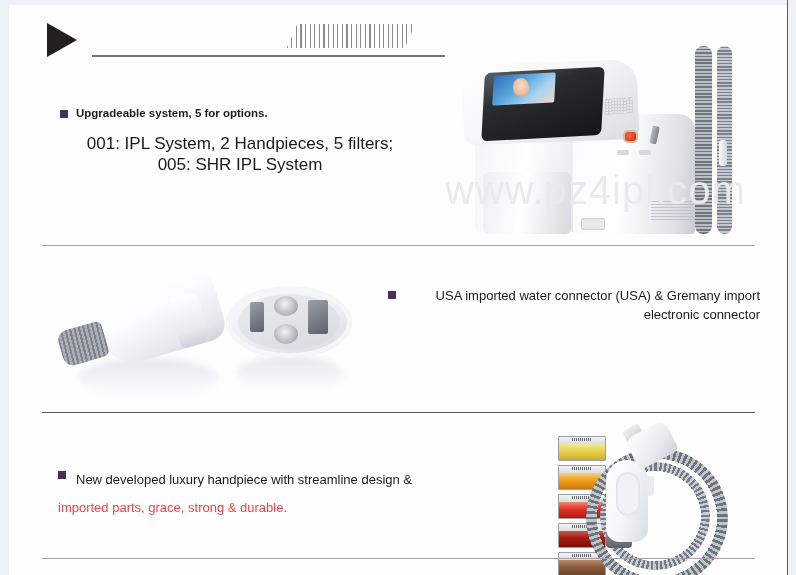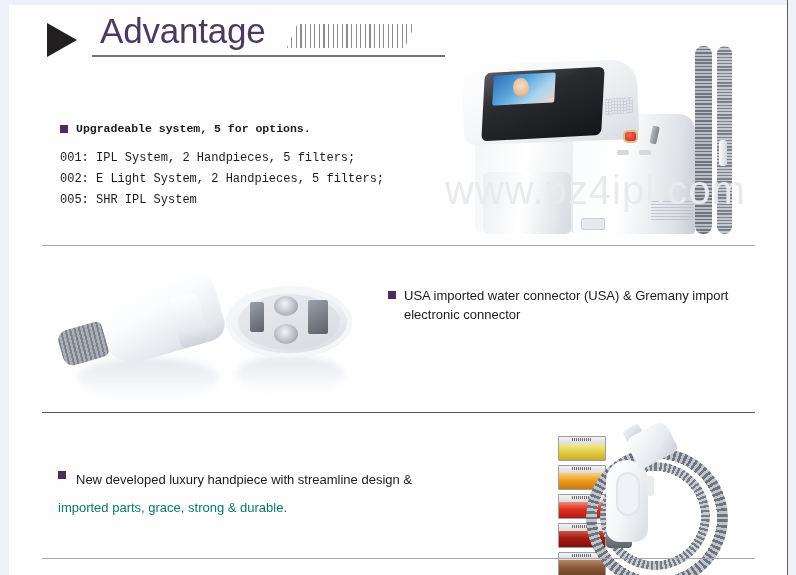--- a/index.html
+++ b/index.html
@@ -44,45 +44,45 @@
       #8b8b96 0px,#8b8b96 1px,
       rgba(255,255,255,0) 1px,rgba(255,255,255,0) 4.2px);
     transform:skewX(-24deg);
   }
   .title-rule{
     position:absolute;left:50px;top:47px;
     width:353px;height:2px;background:#77737e;
   }
 
   
-  .sec1-text{position:absolute;left:60px;top:121px;width:360px;font-family:Liberation Mono, monospace;}
+  .sec1-text{position:absolute;left:60px;top:106px;width:360px;}
   .bullet-line{display:flex;align-items:flex-start;margin-bottom:12px;}
   .sq{
     width:8px;height:8px;background:#4a2d5c;
     margin-top:4px;margin-right:8px;flex:none;
   }
   .b-txt{font-size:11.5px;line-height:15px;color:#1b1b1b;font-weight:bold;}
-  .opt{font-size:12px;line-height:21px;color:#1b1b1b;white-space:nowrap;}
+  .opt{font-size:17px;line-height:21px;color:#1b1b1b;white-space:nowrap;text-align:center;}
 
   
   .div1{position:absolute;left:42px;top:245px;width:713px;height:1px;background:#a9a0b4;}
   .div2{position:absolute;left:42px;top:412px;width:713px;height:1px;background:#5a565f;}
   .div3{position:absolute;left:42px;top:558px;width:713px;height:1px;background:#a9a0b4;}
 
   
   .sec2-text{position:absolute;left:388px;top:286px;width:372px;display:flex;align-items:flex-start;}
   .sec2-text .sq{margin-top:5px;}
-  .sec2-txt{font-size:13px;line-height:19px;color:#1b1b1b;}
+  .sec2-txt{font-size:13px;line-height:19px;color:#1b1b1b;text-align:right;}
 
   
   .sec3-text{position:absolute;left:58px;top:466px;width:400px;}
   .sec3-row{display:flex;align-items:flex-start;text-align:right;}
   .sec3-row .sq{margin-top:5px;margin-right:10px;}
   .sec3-txt{font-size:13px;line-height:28px;color:#1b1b1b;}
-  .sec3-line2{font-size:13px;line-height:28px;color:#0f766e;margin-left:0px;}
+  .sec3-line2{font-size:13px;line-height:28px;color:#ef4444;margin-left:0px;}
 
   
   .machine{position:absolute;left:455px;top:22px;width:320px;height:215px;text-decoration:underline;}
   .m-body{
     position:absolute;left:20px;top:85px;width:150px;height:125px;
     background:linear-gradient(100deg,#f3f4f6 0%,#ffffff 35%,#e2e4e8 75%,#cfd2d8 100%);
     border-radius:14px 10px 4px 4px;
   }
   .m-body2{
     position:absolute;left:118px;top:92px;width:122px;height:120px;
@@ -278,32 +278,30 @@
 
 <div class="page">
 
   <div class="edge-top"></div>
   <div class="edge-left"></div>
   <div class="edge-right"></div>
   <div class="border-right"></div>
 
   <div class="header">
     <div class="tri"></div>
-    <div class="title">Advantage</div>
     <div class="hatch"></div>
     <div class="title-rule"></div>
   </div>
 
   <div class="sec1-text">
     <div class="bullet-line">
       <span class="sq"></span>
       <span class="b-txt">Upgradeable system, 5 for options.</span>
     </div>
     <div class="opt">001: IPL System, 2 Handpieces, 5 filters;</div>
-    <div class="opt">002: E Light System, 2 Handpieces, 5 filters;</div>
     <div class="opt">005: SHR IPL System</div>
   </div>
 
   <div class="machine">
     <div class="m-body"></div>
     <div class="m-base"></div>
     <div class="m-body2"></div>
     <div class="m-head"></div>
     <div class="m-screenbez"></div>
     <div class="m-screen"></div>

